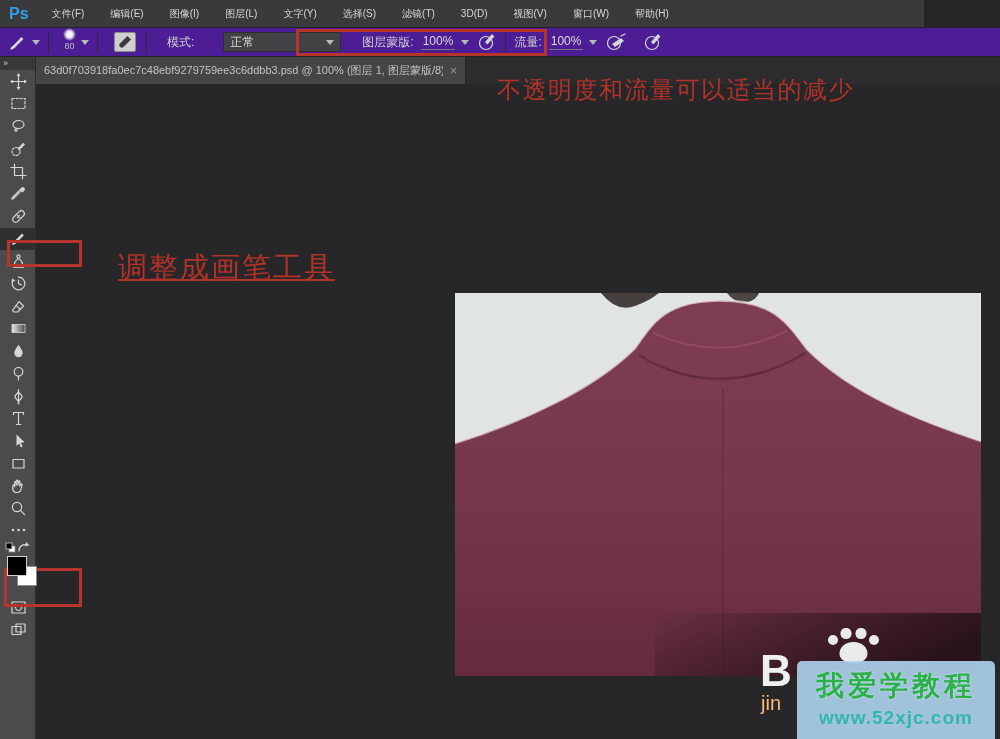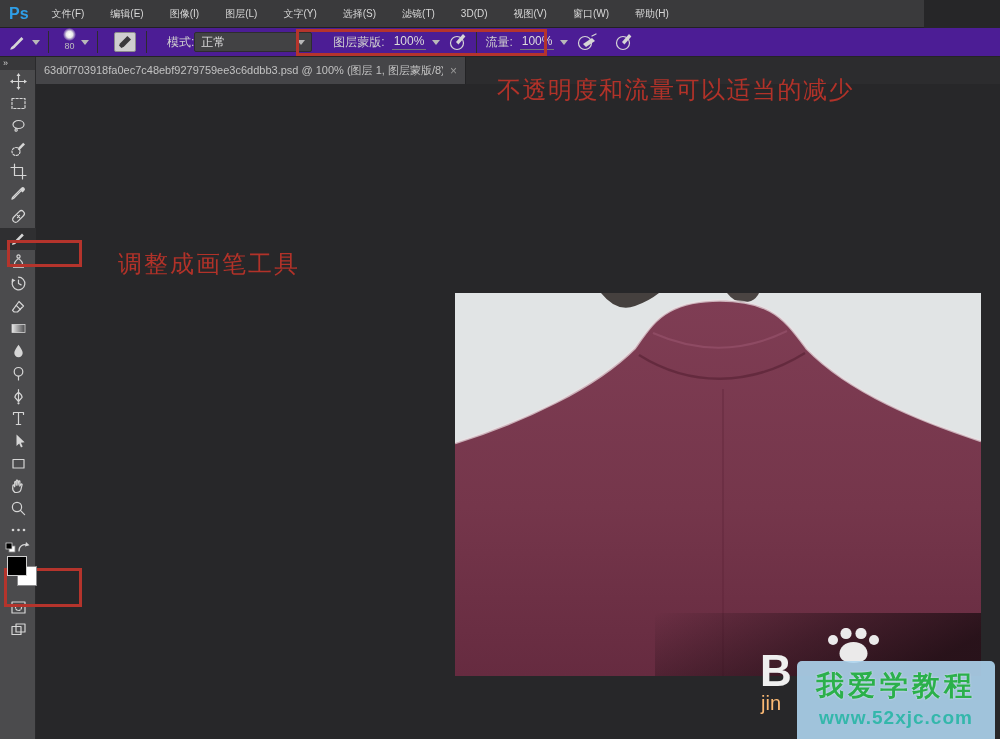--- a/index.html
+++ b/index.html
@@ -23,21 +23,21 @@
   .brush-preview { display:flex; flex-direction:column; align-items:center; margin-left:10px; }
   .brush-dot { width:13px; height:13px; border-radius:50%;
                background:radial-gradient(circle, #ffffff 0%, #e9e9e9 35%, rgba(120,120,122,0) 72%); }
   .brush-size { font-size:9px; color:#bdbdbd; line-height:9px; margin-top:1px; }
   .panel-toggle { margin-left:12px; width:22px; height:20px; border:1px solid #8a8a8c; border-radius:2px;
                   background:#cfcfcf; position:relative; }
   .panel-toggle::after { content:""; position:absolute; left:4px; top:3px; width:12px; height:12px;
                   background:#3a3a3c; clip-path:polygon(70% 0,100% 30%,40% 90%,20% 100%,0 80%,10% 60%); }
   .mode-label { margin-left:16px; }
   .mode-select { width:118px; height:20px; background:#424244; border:1px solid #2d2d2f; border-radius:2px;
-                 display:flex; align-items:center; justify-content:space-between; padding:0 6px; color:#dcdcdc; }
+                 display:flex; align-items:center; justify-content:space-between; padding:0 6px; color:#dcdcdc;margin-left:29px; }
   .val-field { border-bottom:1px solid #77777a; padding:0 2px 1px 2px; color:#dcdcdc; margin-left:7px; }
   .pp-icon { margin-left:8px; }
   .red-box { position:absolute; border:3px solid #b5342c; pointer-events:none; }
   .red-box.opacity-flow { left:296px; top:29px; width:251px; height:27px; }
   .red-box.brush-tool  { left:7px;  top:240px; width:75px;  height:27px; }
   .red-box.fg-color    { left:4px;  top:568px; width:78px;  height:39px; }
 
   
   .tabbar { position:absolute; left:36px; top:57px; width:964px; height:27px; background:#2c2c2e; display:flex; }
   .doc-tab { height:27px; max-width:430px; background:#454548; border-right:1px solid #232325;
@@ -61,21 +61,21 @@
                border:1px solid #8a8a8c; z-index:1; }
 
   
   .canvas-area { position:absolute; left:36px; top:84px; width:964px; height:655px; background:#272729; }
   .photo { position:absolute; left:455px; top:293px; width:526px; height:383px; }
 
   
   .red-annotation { position:absolute; color:#b23229; font-family:"Liberation Serif", serif;
                     white-space:nowrap; }
   .anno-top   { left:497px; top:74px;  font-size:24px; letter-spacing:1.5px; }
-  .anno-brush { left:118px; top:248px; font-size:24px; letter-spacing:2px; }
+  .anno-brush { left:118px; top:248px; font-size:29px; letter-spacing:2px;text-decoration:underline; }
   .anno-fg    { left:112px; top:576px; font-size:23px; letter-spacing:2px; }
 
   
   .baidu-b   { position:absolute; left:760px; top:646px; color:#efefef; font-size:44px; font-weight:bold; }
   .baidu-jin { position:absolute; left:761px; top:692px; color:#fdba74; font-size:20px; }
   .paw { position:absolute; left:824px; top:628px; }
   .wm-box { position:absolute; left:797px; top:661px; width:198px; height:89px;
             background:rgba(174,213,238,0.9); border-radius:5px; text-align:center; padding-top:6px; z-index:5; }
   .wm-name { font-size:28px; font-weight:bold; color:#2bb04b; letter-spacing:4px;
              text-shadow:0 0 2px rgba(255,255,255,0.7); }

